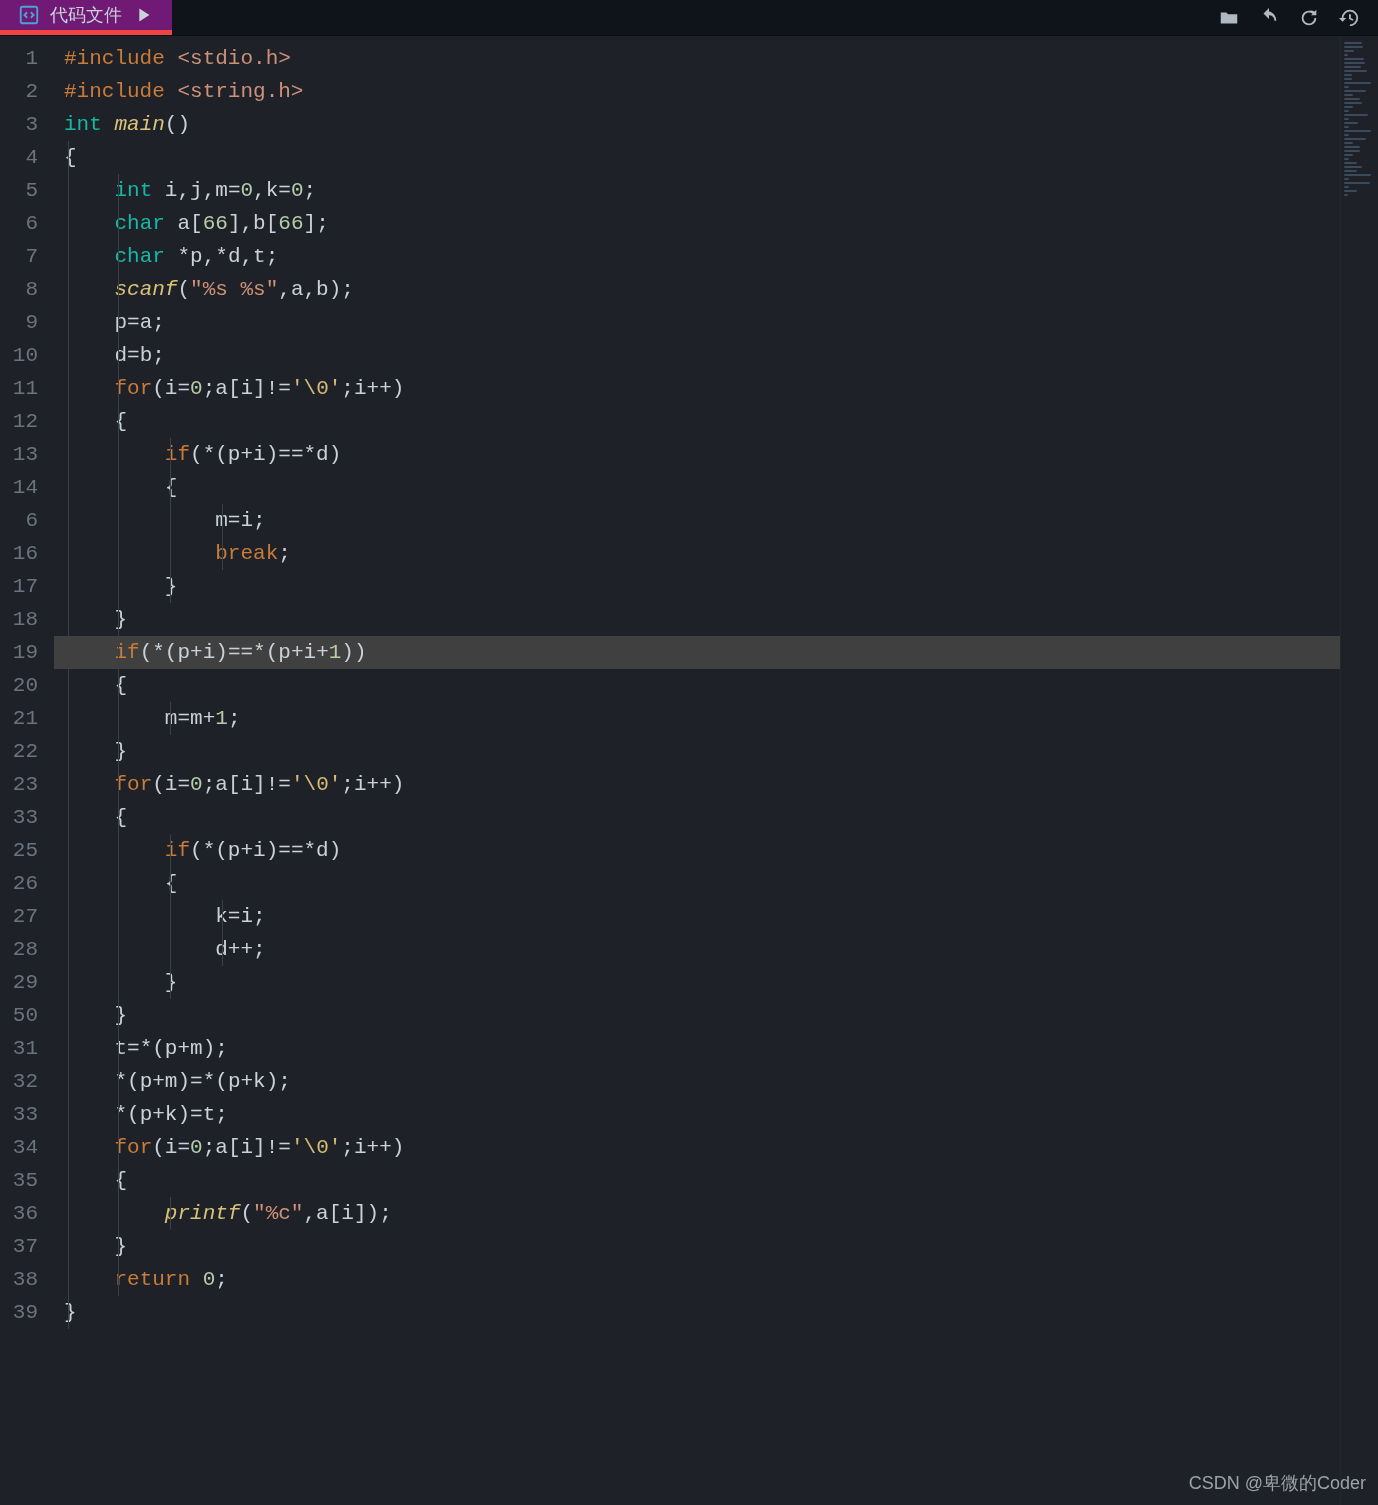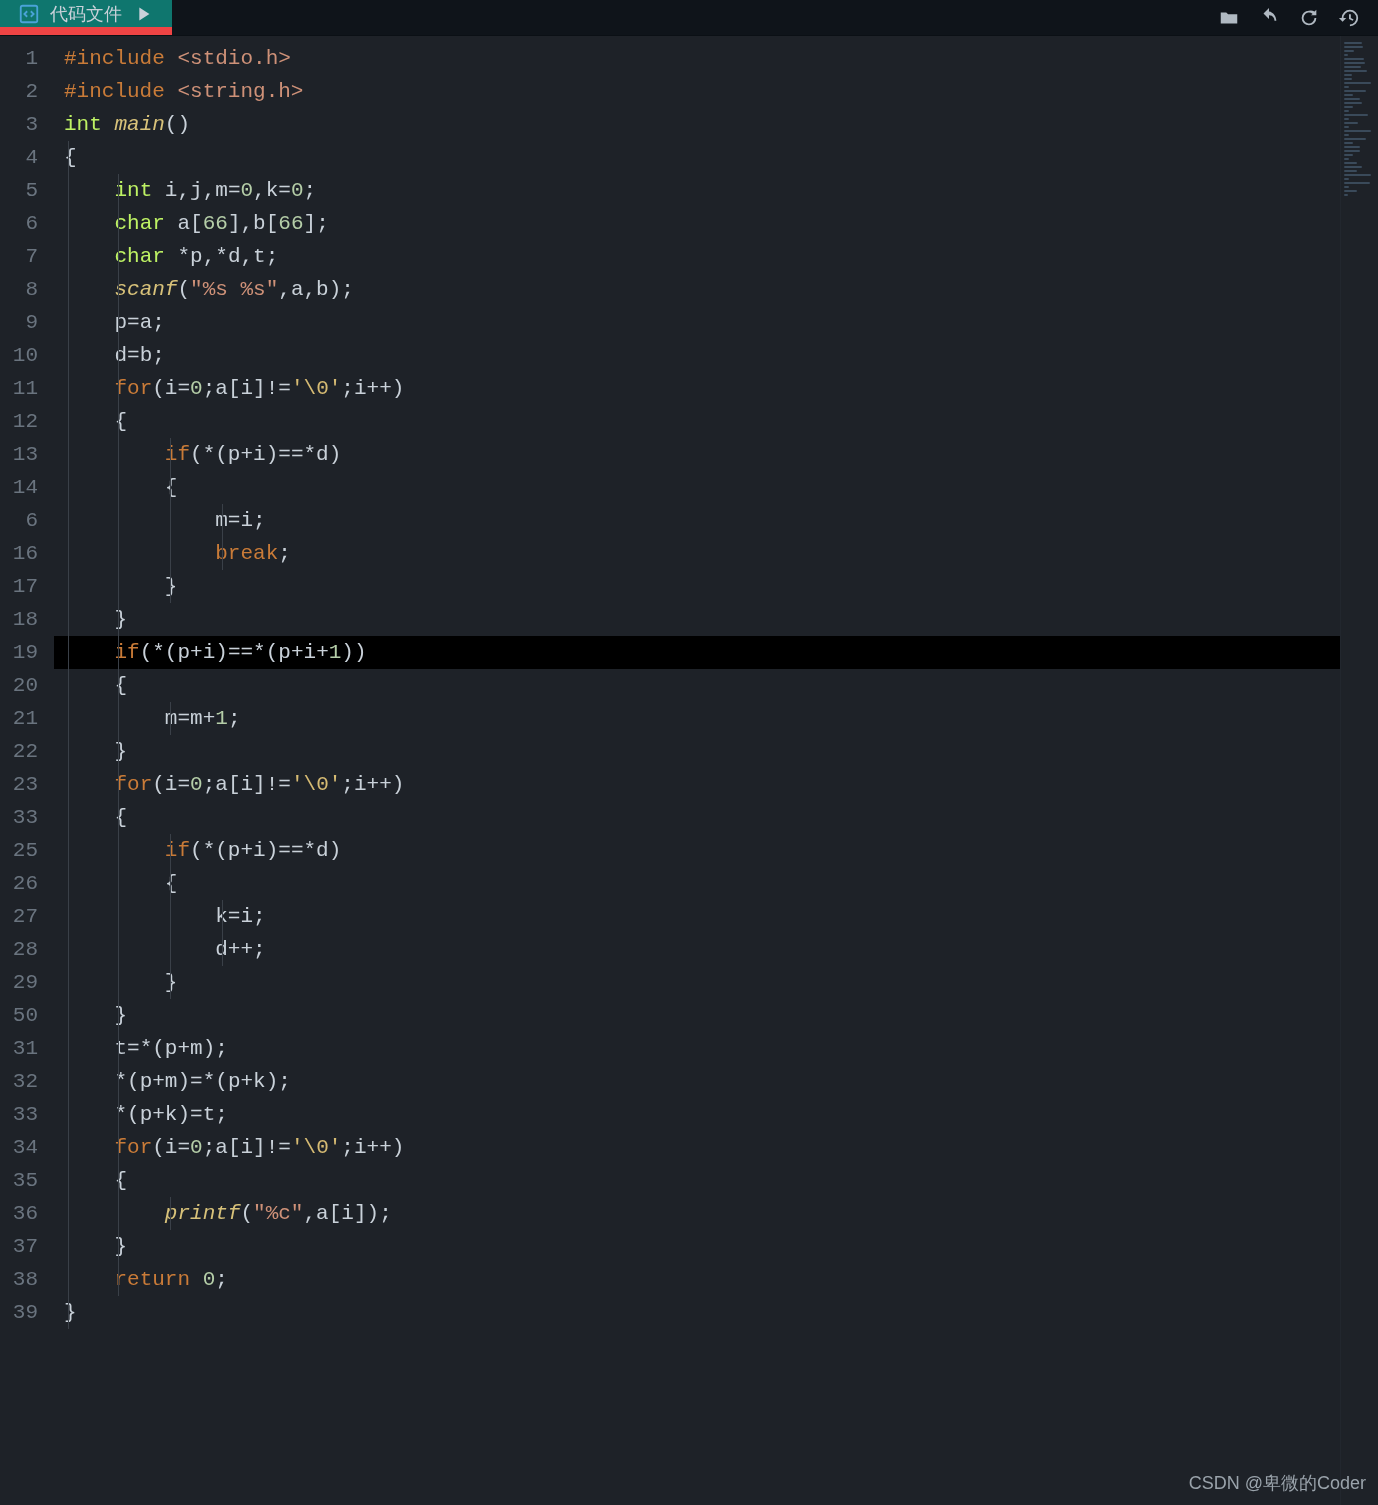--- a/index.html
+++ b/index.html
@@ -1,35 +1,35 @@
 <!DOCTYPE html>
 <html><head>
 <meta charset="utf-8">
 <style>
   * { margin: 0; padding: 0; box-sizing: border-box; }
   html, body { width: 1378px; height: 1505px; background: #1e2228; font-family: Consolas, 'Courier New', monospace; overflow: hidden; }
   .tabbar { height: 36px; background: #0f141a; display: flex; align-items: stretch; border-bottom: 1px solid #0b1015; }
-  .tab { display: inline-flex; align-items: center; gap: 10px; padding: 0 18px; background: #0f766e; color: #c9d1d9; font-size: 18px; border-bottom: 8px solid #ef4444; }
+  .tab { display: inline-flex; align-items: center; gap: 10px; padding: 0 18px; background: #701a75; color: #c9d1d9; font-size: 18px; border-bottom: 5px solid #ef4444; }
   .tab-icon, .toolbar-icon { display: inline-flex; align-items: center; justify-content: center; }
   .toolbar { margin-left: auto; display: flex; align-items: center; gap: 18px; padding-right: 18px; color: #b0b9c2; }
   .toolbar-icon svg { width: 22px; height: 22px; fill: #b0b9c2; }
   .tab-icon svg { width: 22px; height: 22px; }
   .editor { display: flex; height: calc(100% - 36px); position: relative; }
   .gutter { width: 54px; background: #1e2228; text-align: right; color: #6a747f; font-size: 21px; line-height: 33px; padding-top: 6px; user-select: none; }
   .gutter div { padding-right: 16px; }
   .code { flex: 1; padding-top: 6px; font-size: 21px; line-height: 33px; color: #c9d1d9; white-space: pre; position: relative; }
   .code .line { padding-left: 10px; position: relative; }
-  .code .line.hl { background: #000000; }
+  .code .line.hl { background: #404040; }
   .guide { position: absolute; top: 0; bottom: 0; width: 1px; background: #3a4048; }
   .g0 { left: 14px; } .g1 { left: 64px; } .g2 { left: 116px; } .g3 { left: 168px; }
   .minimap { width: 38px; background: #1e2228; border-left: 1px solid #22272e; padding: 6px 3px; }
   .minimap .m { height: 2px; margin-bottom: 2px; background: #3a4a5a; border-radius: 1px; }
   
   .kw { color: #c97b38; }
-  .ty { color: #bef264; }
+  .ty { color: #14b8a6; }
   .fn { color: #d8c27a; font-style: italic; }
   .id { color: #c9d1d9; }
   .pn { color: #c9d1d9; }
   .op { color: #c9d1d9; }
   .nu { color: #b5cea8; }
   .st { color: #ce9178; }
   .ch { color: #d6bb73; }
   .inc { color: #c97b38; margin-top: 14px; }
   .hdr { color: #ce9178; }
   .semi { color: #c9d1d9; }

